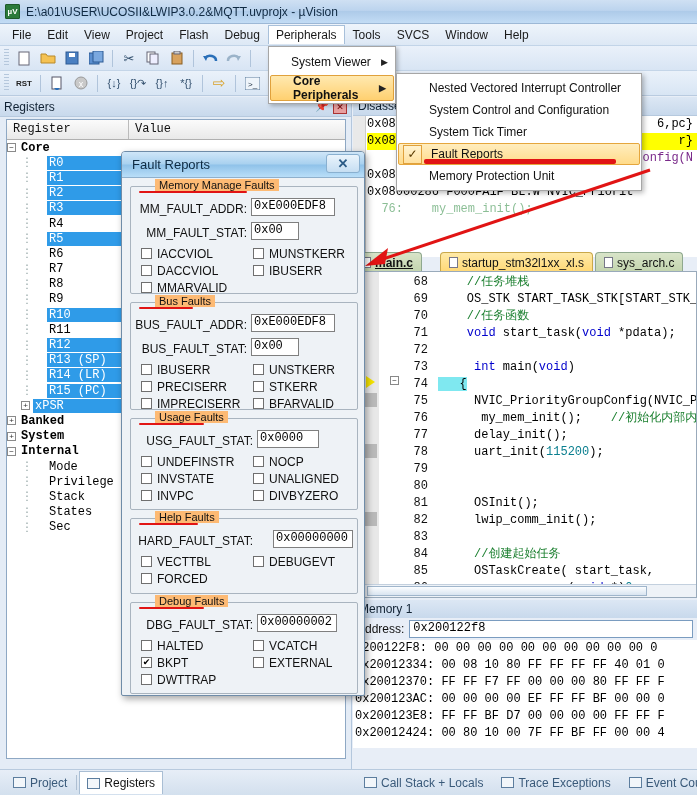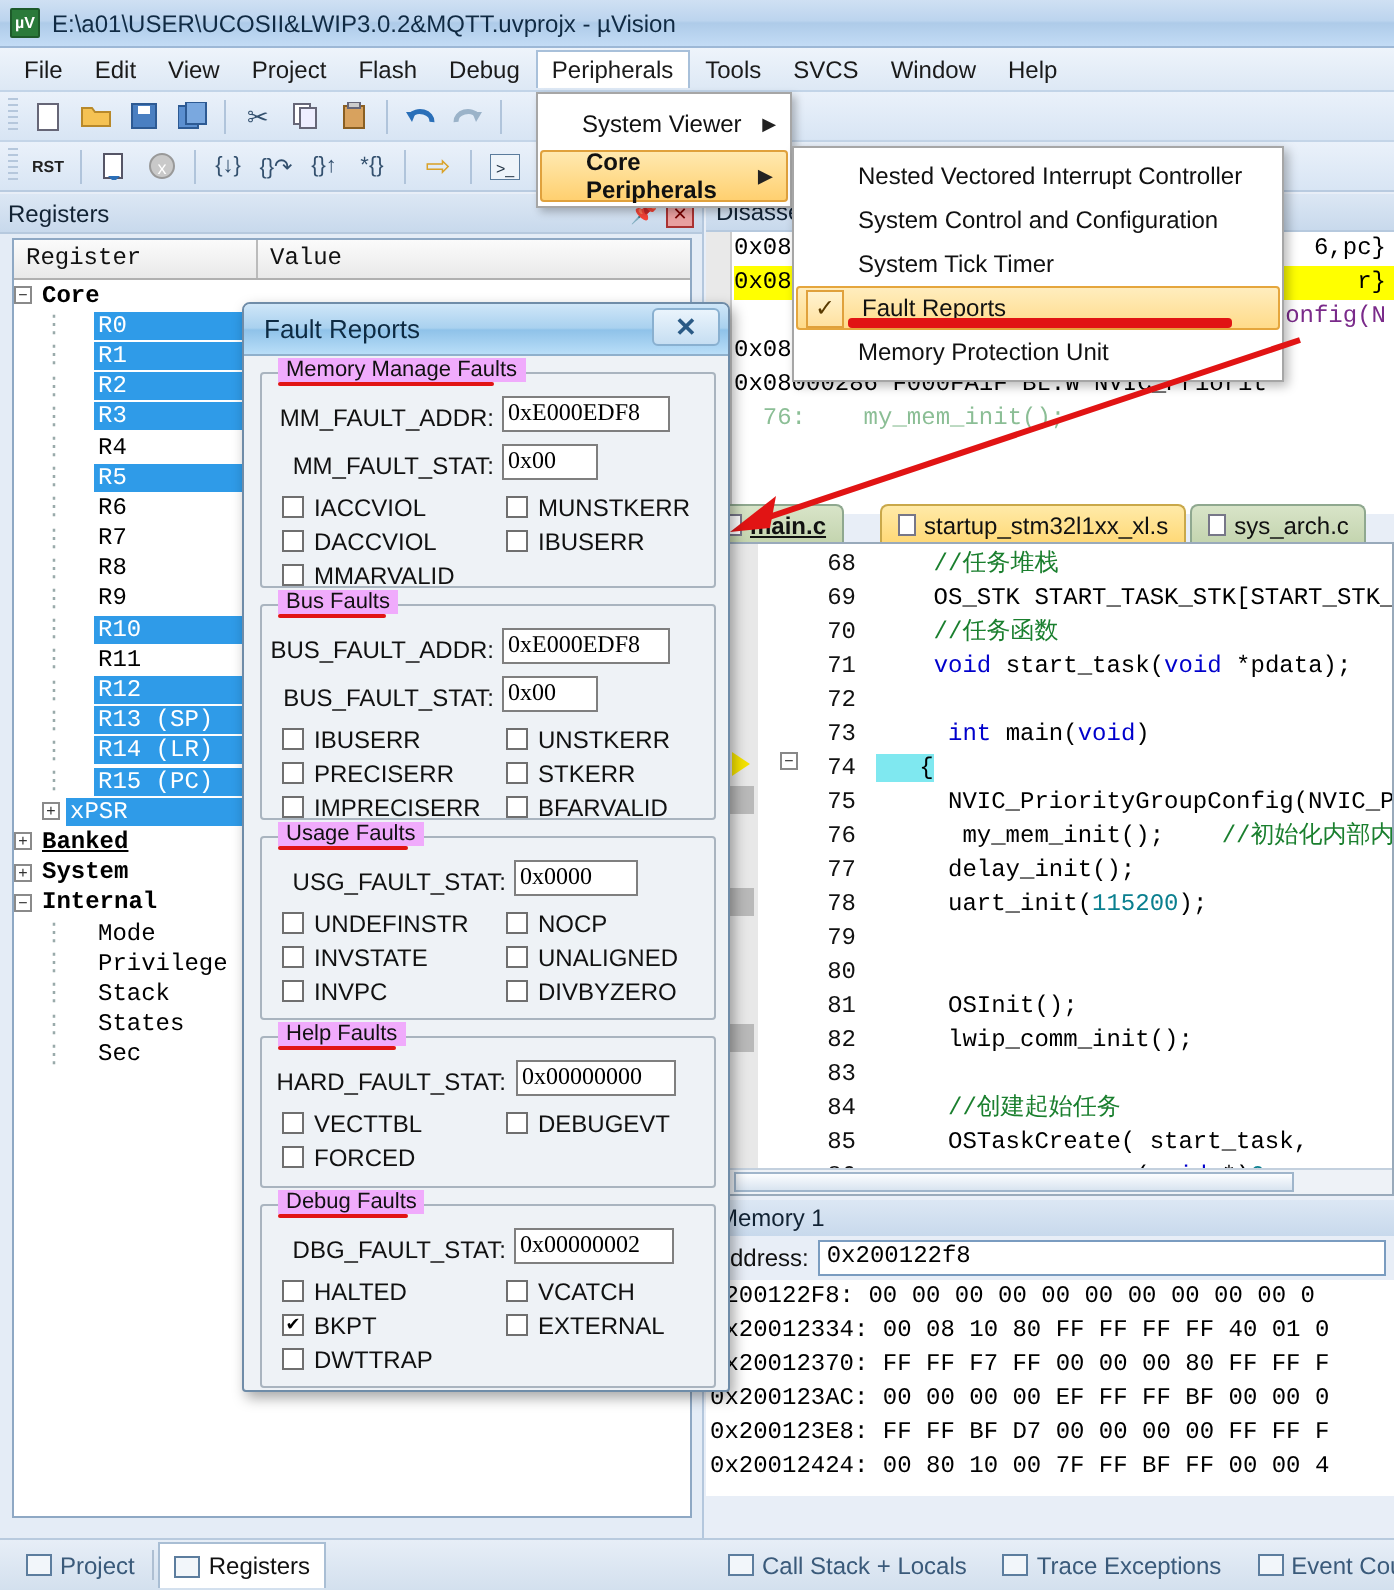--- a/index.html
+++ b/index.html
@@ -196,26 +196,26 @@
      background:#eef2f6; border:1px solid #6f8ca8; border-radius:4px 4px 2px 2px;
      box-shadow:2px 3px 7px rgba(0,0,0,.35); z-index:80; }
   .dlg-title { height:26px; background:linear-gradient(to bottom,#cfe6f8 0%,#a9d1ef 48%,#8fc2e9 52%,#b9def8 100%);
      border-radius:3px 3px 0 0; display:flex; align-items:center; padding-left:10px;
      font-size:13px; color:#0d2a42; border-bottom:1px solid #8fb0cc; }
   .dlg-close { position:absolute; right:4px; top:2px; width:34px; height:19px;
      background:linear-gradient(to bottom,#eaf4fc,#c6def2); border:1px solid #89b0d0;
      border-radius:3px; display:flex; align-items:center; justify-content:center;
      color:#2a5a85; font-size:13px; font-weight:bold; }
   .grp { position:absolute; border:1px solid #a9b4bf; border-radius:2px; }
-  .grp-title { position:absolute; top:-8px; left:8px; background:#f0abfc;
+  .grp-title { position:absolute; top:-8px; left:24px; background:#fdba74;
      padding:0 4px; font-size:11px; color:#111; }
   .fld-row { display:flex; align-items:flex-end; height:21px; }
   .fld-lbl { font-size:12px; color:#111; text-align:right; font-family:"Liberation Sans",sans-serif; }
   .fld-in { height:18px; background:#fff; border:1px solid #7f7f7f;
-     font-family:Liberation Serif, serif; font-size:12px; padding-left:2px; color:#000; }
+     font-family:Liberation Mono, monospace; font-size:12px; padding-left:2px; color:#000; }
   .cbrow { display:flex; align-items:center; height:17px; font-size:12px; color:#111; }
   .cb { width:11px; height:11px; border:1px solid #6f6f6f; background:#fff;
      margin-right:5px; display:inline-flex; align-items:center; justify-content:center;
      font-size:9px; color:#000; line-height:9px; }
   .cbcol { position:absolute; }
 </style>
 </head>
 <body>
 
 <div id="app">
@@ -463,21 +463,21 @@
             <span style="display:inline-block;width:12px;"></span>
             <span class="lbl" style="">R15 (PC)</span>
           </div>
           <div class="rrow sel">
             <span class="dots">&nbsp;</span>
             <span class="tnode">+</span>
             <span class="lbl" style="">xPSR</span>
           </div>
           <div class="rrow">
             <span class="tnode">+</span>
-            <span class="lbl" style="font-weight:bold;text-decoration:underline;">Banked</span>
+            <span class="lbl" style="font-weight:bold;">Banked</span>
           </div>
           <div class="rrow">
             <span class="tnode">+</span>
             <span class="lbl" style="font-weight:bold;">System</span>
           </div>
           <div class="rrow">
             <span class="tnode">−</span>
             <span class="lbl" style="font-weight:bold;">Internal</span>
           </div>
           <div class="rrow">
@@ -775,21 +775,21 @@
               <span class="cb"></span>
               <span>DIVBYZERO</span>
             </div>
           </div>
         </div>
         <div class="grp" style="left: 8px; width: 228px; top: 366px; height: 76px;">
           <span class="grp-title">Help Faults</span>
           <div class="red-underline" style="position:absolute;left:8px;top:4px;width:59.400000000000006px;height:2px;"></div>
           <div class="fld-row" style="position:absolute;left:4px;top:8px;width:220px;">
             <span class="fld-lbl" style="width:118px;">HARD_FAULT_STAT:</span>
-            <span class="fld-in" style="width:80px;margin-left:5px;">0x00000000</span>
+            <span class="fld-in" style="width:80px;margin-left:20px;">0x00000000</span>
           </div>
           <div class="cbcol" style="left:10px;top:34px;">
             <div class="cbrow">
               <span class="cb"></span>
               <span>VECTTBL</span>
             </div>
             <div class="cbrow">
               <span class="cb"></span>
               <span>FORCED</span>
             </div>

